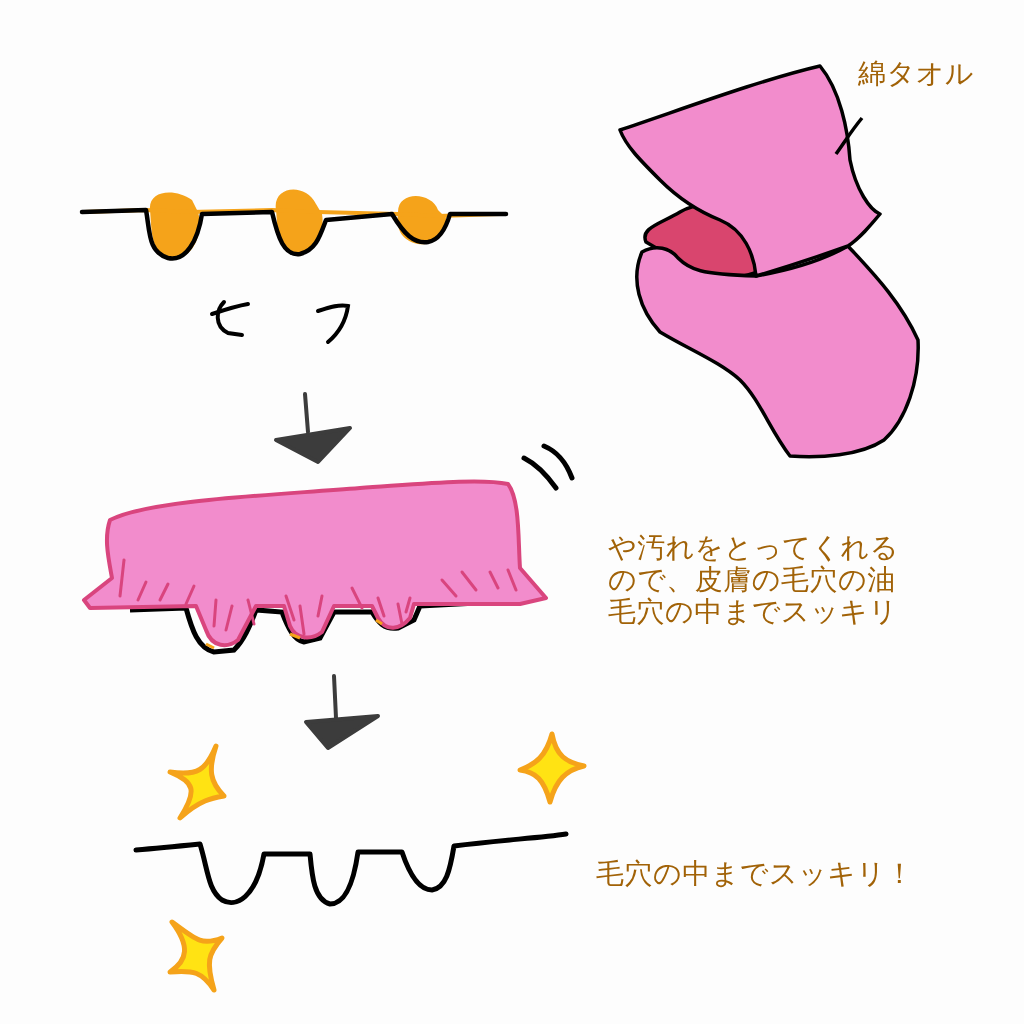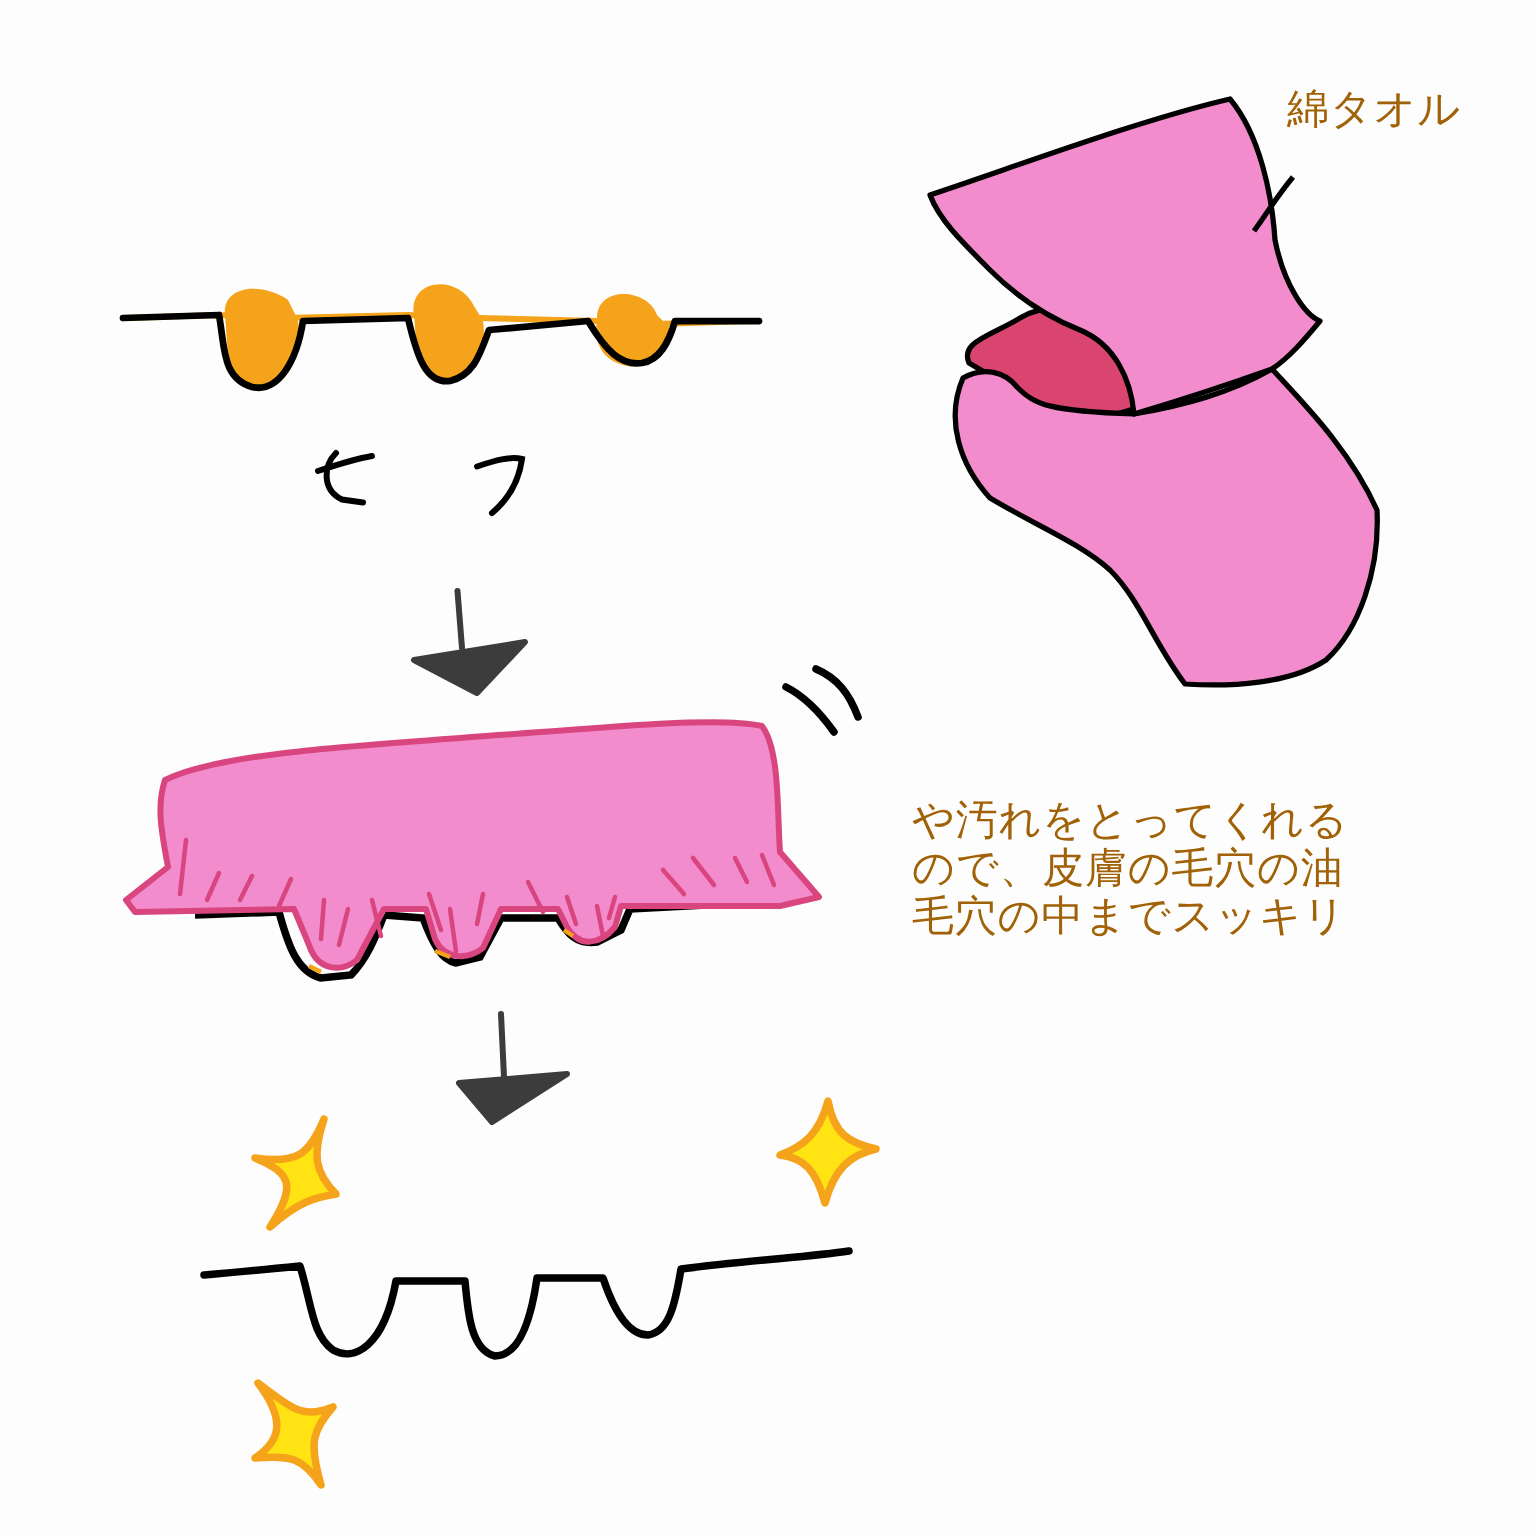--- a/index.html
+++ b/index.html
@@ -86,13 +86,14 @@
       <path d="M642,252 C656,244 670,248 678,258 C690,270 700,274 756,276 C790,270 820,262 848,246 C870,270 900,300 918,340 C920,380 906,420 884,440 C860,456 820,458 790,456 C770,430 760,400 740,380 C720,362 690,350 660,332 C640,310 630,280 642,252 Z" fill="#f28ccc"></path>
       <path d="M620,130 C680,110 760,80 820,66 C840,90 848,130 850,160 C856,190 870,210 880,214 C870,226 860,238 848,246 C820,256 790,266 756,276 C754,254 744,230 720,220 C700,212 680,200 660,180 C640,160 626,146 620,130 Z" fill="#f28ccc"></path>
       <path d="M862,118 C852,130 846,140 836,154" fill="none"></path>
     </g>
   </svg>
 
   <div id="towel-label" class="label">綿タオル</div>
   <div id="explain" class="label"><span>や汚れをとってくれる</span>
 <span>ので、皮膚の毛穴の油</span>
 <span>毛穴の中までスッキリ</span></div>
+  <div id="result" class="label">毛穴の中までスッキリ！</div>
 </div>
 
 </body></html>

